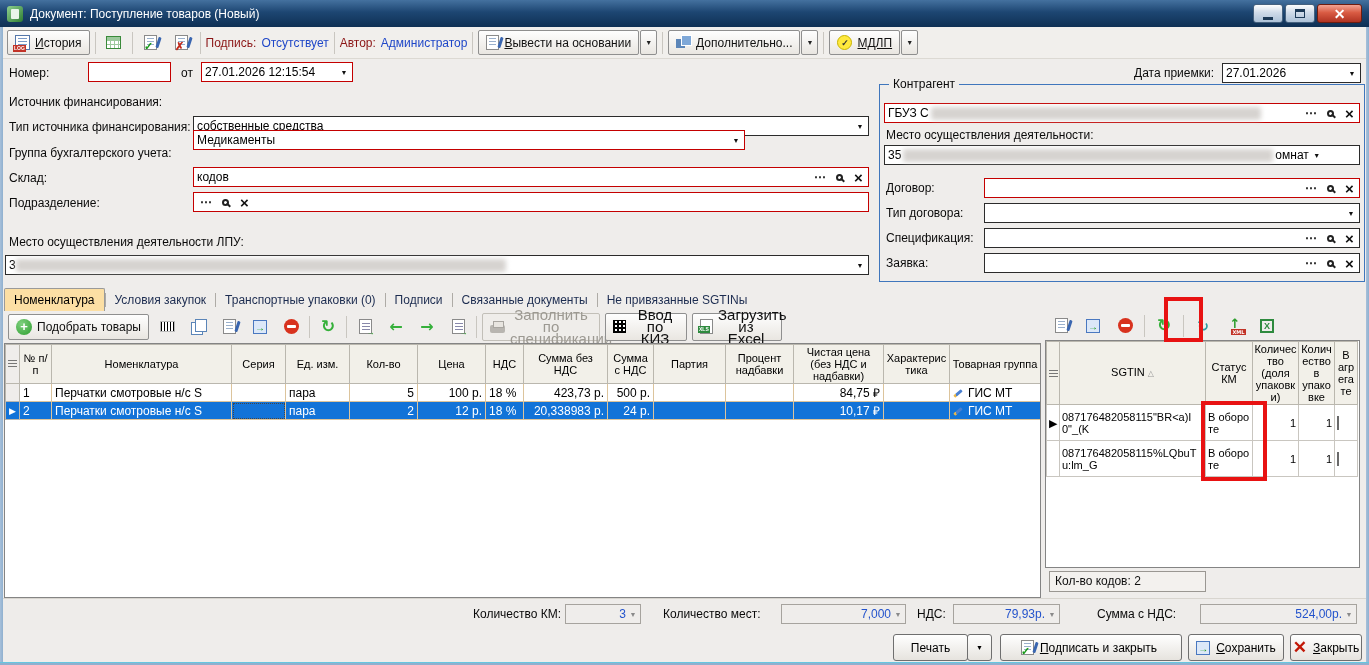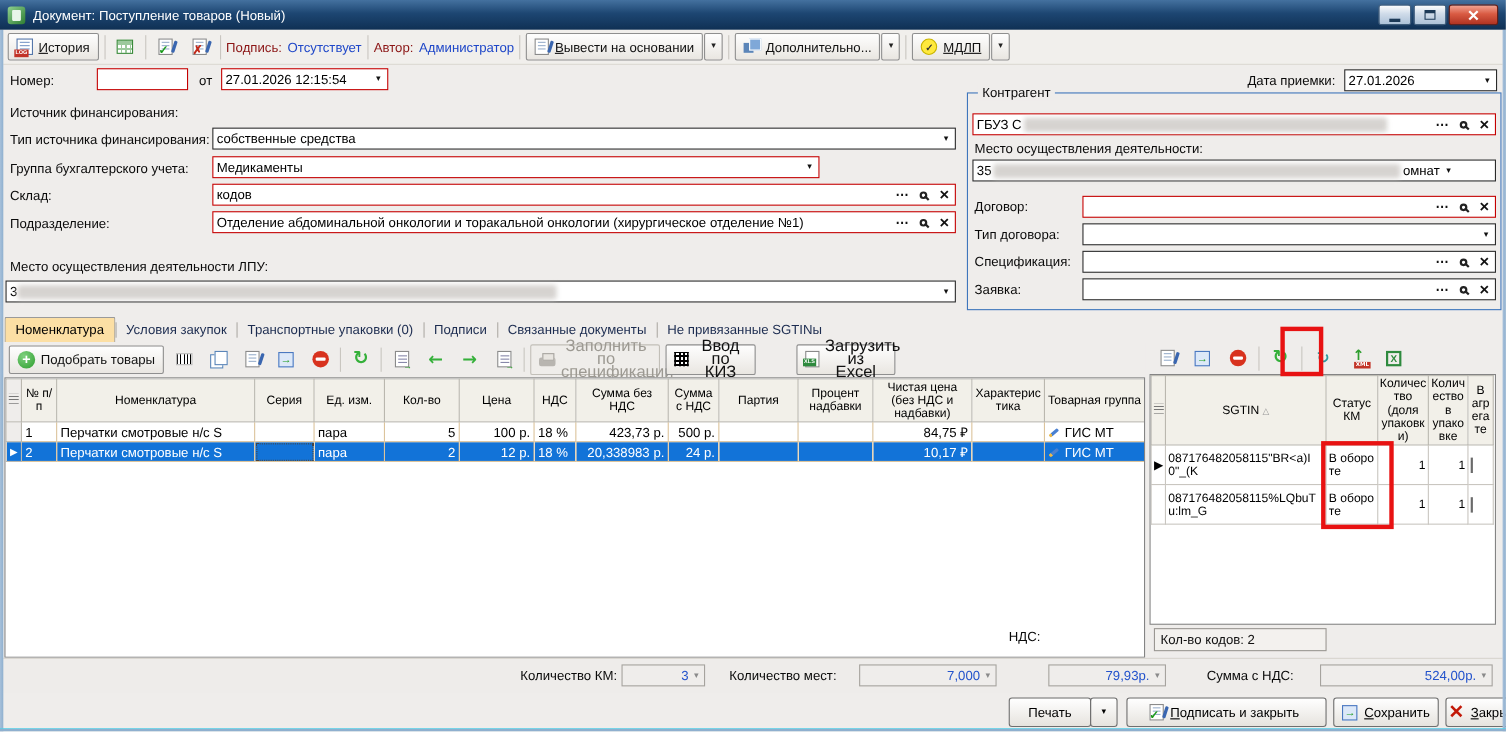--- a/index.html
+++ b/index.html
@@ -59,21 +59,21 @@
 .bw{word-break:break-all;}
 .r{text-align:right;}
 .pencil{display:inline-block;width:10px;height:3px;background:linear-gradient(90deg,#e8b84a 25%,#4a80d0 25%);transform:rotate(-40deg);margin-right:5px;border-radius:1px;vertical-align:middle;}
 .st{font-size:11px;width:311px;}
 .st th{background:#f2f0e9;border:1px solid #bab7ae;font-weight:normal;font-size:11px;line-height:12px;padding:1px;height:62px;color:#000;overflow:hidden;word-break:break-word;}
 .st td{border:1px solid #c9c6c0;padding:1px 2px;height:36px;word-break:break-all;line-height:12px;vertical-align:middle;overflow:hidden;}
 .cb{width:11px;height:11px;border:1px solid #6a6a6a;background:#fff;margin:0 auto;}
 .sumfld{position:absolute;height:20px;border:1px solid #a6a39e;background:#efedeb;display:flex;align-items:center;font-size:12px;color:#2353cc;z-index:2;}
 .sumfld .tx{flex:1;text-align:right;white-space:nowrap;}
 .sumfld .dd{width:14px;text-align:center;font-size:7px;color:#8a8a8a;}
-.bbtn{position:absolute;height:27px;border:1px solid #6f6f6f;border-radius:3px;background:linear-gradient(#ffffff,#e6e3de);display:flex;align-items:center;justify-content:center;gap:6px;font-size:12px;color:#000;z-index:2;margin-left:24px;}
+.bbtn{position:absolute;height:27px;border:1px solid #6f6f6f;border-radius:3px;background:linear-gradient(#ffffff,#e6e3de);display:flex;align-items:center;justify-content:center;gap:6px;font-size:12px;color:#000;z-index:2;}
 .annot{position:absolute;border:4px solid #e81212;pointer-events:none;z-index:50;}
 .ic{display:inline-block;position:relative;flex:0 0 auto;}
 .ic-hist{width:15px;height:15px;border:1px solid #5577aa;background:#fff;}
 .ic-hist::before{content:"";position:absolute;left:2px;top:2px;right:2px;height:1px;background:#7a9ac8;box-shadow:0 3px #7a9ac8,0 6px #7a9ac8;}
 .ic-hist::after{content:"LOG";position:absolute;left:-3px;bottom:-3px;background:#c23327;color:#fff;font-size:5px;line-height:7px;padding:0 1px;font-weight:bold;}
 .ic-grid{width:15px;height:13px;border:1px solid #3a8a3a;background:#fff;background-image:linear-gradient(#9cc99c 3px,transparent 3px),repeating-linear-gradient(90deg,transparent 0 3px,#9cc99c 3px 4px),repeating-linear-gradient(0deg,transparent 0 3px,#9cc99c 3px 4px);}
 .ic-doc{width:13px;height:15px;border:1px solid #8a8a8a;background:#fff;}
 .ic-doc i{position:absolute;left:2px;top:2px;right:2px;height:1px;background:#9ab0cc;box-shadow:0 3px #9ab0cc,0 6px #9ab0cc;}
 .ic-doc .pen{position:absolute;right:-4px;top:1px;width:3px;height:11px;background:#3a66b0;transform:rotate(18deg);border-radius:1px;}
 .ic-doc .chk{position:absolute;left:-1px;bottom:-3px;color:#1a9a1a;font-size:11px;font-weight:bold;line-height:1;background:transparent;}
@@ -201,36 +201,35 @@
     <span class="dd">▼</span>
   </div>
 
   <span class="lbl" style="left:9px;top:95px;">Источник финансирования:</span>
   <span class="lbl" style="left:9px;top:120px;">Тип источника финансирования:</span>
   <div class="fld" style="left:193px;top:116px;width:676px;">
     <span class="tx">собственные средства</span>
     <span class="dd">▼</span>
   </div>
   <span class="lbl" style="left:9px;top:146px;">Группа бухгалтерского учета:</span>
-  <div class="fld red" style="left:193px;top:142px;width:552px;">
+  <div class="fld red" style="left:193px;top:130px;width:552px;">
     <span class="tx">Медикаменты</span>
     <span class="dd">▼</span>
   </div>
   <span class="lbl" style="left:9px;top:171px;">Склад:</span>
   <div class="fld red" style="left:193px;top:167px;width:676px;">
     <span class="tx">кодов</span>
     <span class="fbtn dots">⋯</span>
     <span class="fbtn">
         <span class="mag"></span>
       </span>
     <span class="fbtn xx">×</span>
   </div>
   <span class="lbl" style="left:9px;top:196px;">Подразделение:</span>
   <div class="fld red" style="left:193px;top:192px;width:676px;">
-    <span class="tx">Отделение абдоминальной онкологии и торакальной онкологии (хирургическое отделение №1)</span>
     <span class="fbtn dots">⋯</span>
     <span class="fbtn">
         <span class="mag"></span>
       </span>
     <span class="fbtn xx">×</span>
   </div>
   <span class="lbl" style="left:9px;top:235px;">Место осуществления деятельности ЛПУ:</span>
   <div class="fld" style="left:5px;top:255px;width:864px;">
     <span class="pre">3</span>
     <span class="blur" style="width:490px;"></span>
@@ -348,21 +347,21 @@
         </div>
       <span class="tsep"></span>
       <div class="rbtn" style="height:28px;border-color:#c2bfb8;background:#efedea;">
         <span class="ic ic-printer"></span>
         <span class="twoline gray" style="width:82px;">Заполнить по спецификации</span>
       </div>
       <div class="rbtn" style="height:28px;">
         <span class="ic ic-qr"></span>
         <span class="twoline" style="width:48px;">Ввод по КИЗ</span>
       </div>
-      <div class="rbtn" style="height:28px;margin-left:32px;">
+      <div class="rbtn" style="height:28px;">
         <span class="ic ic-xls"></span>
         <span class="twoline" style="width:56px;">Загрузить из Excel</span>
       </div>
     </div>
     <div class="tbl-wrap" style="left:0;top:32px;width:1037px;height:255px;">
       <table class="gt">
         <colgroup>
           <col style="width:14px">
             <col style="width:32px">
             <col style="width:180px">
@@ -514,21 +513,21 @@
   <span class="lbl" style="left:473px;top:607px;">Количество КМ:</span>
   <div class="sumfld" style="left:565px;top:604px;width:76px;">
     <span class="tx">3</span>
       <span class="dd">▼</span>
   </div>
   <span class="lbl" style="left:663px;top:607px;">Количество мест:</span>
   <div class="sumfld" style="left:781px;top:604px;width:125px;">
     <span class="tx">7,000</span>
       <span class="dd">▼</span>
   </div>
-  <span class="lbl" style="left:917px;top:572px;">НДС:</span>
+  <span class="lbl" style="left:917px;top:607px;">НДС:</span>
   <div class="sumfld" style="left:953px;top:604px;width:107px;">
     <span class="tx">79,93р.</span>
       <span class="dd">▼</span>
   </div>
   <span class="lbl" style="left:1097px;top:607px;">Сумма с НДС:</span>
   <div class="sumfld" style="left:1200px;top:604px;width:157px;">
     <span class="tx">524,00р.</span>
       <span class="dd">▼</span>
   </div>
 

